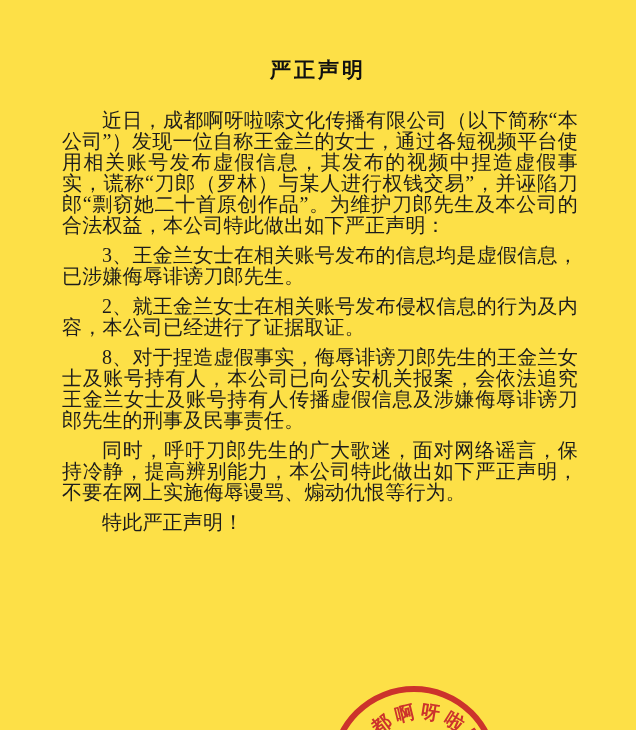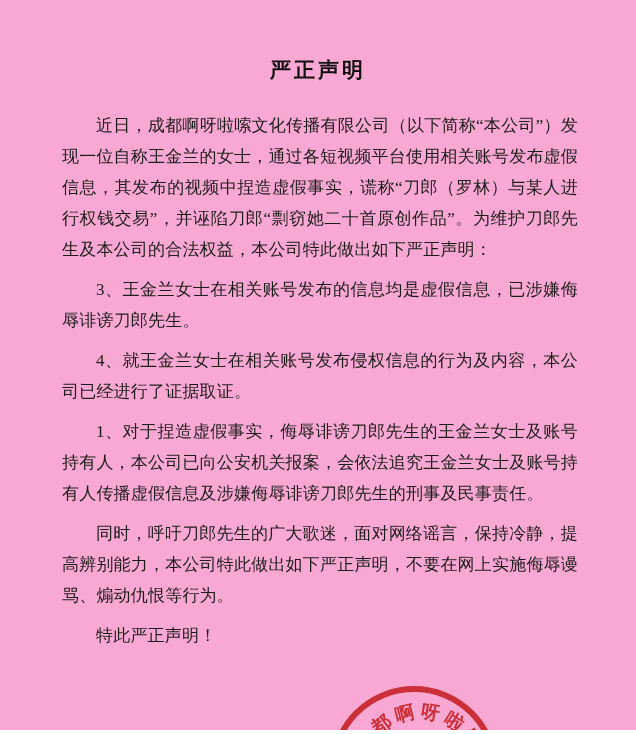--- a/index.html
+++ b/index.html
@@ -11,40 +11,40 @@
     width: 636px;
     height: 734px;
     overflow: hidden;
     font-family: "Liberation Serif", "DejaVu Serif", serif;
     color: #1a1a1a;
   }
   #page {
     position: relative;
     width: 636px;
     height: 734px;
-    background: #f9a8d4;
+    background: #fde047;
     overflow: hidden;
   }
   .doc-title {
     text-align: center;
     font-size: 21px;
     font-weight: bold;
     letter-spacing: 3px;
     margin: 0;
     padding-top: 56px;
     color: #101010;
     font-family: "Liberation Serif", "DejaVu Serif", serif;
   }
   .body-wrap {
     padding: 26px 58px 0 62px;
   }
   p.para {
     margin: 0 0 9px 0;
-    font-size: 17px;
-    line-height: 31px;
+    font-size: 20px;
+    line-height: 21px;
     text-align: justify;
     text-justify: inter-ideograph;
     text-indent: 2em;
     color: #1c1c1c;
     letter-spacing: 0.2px;
   }
   p.para.last {
     margin-bottom: 0;
   }
   
@@ -98,22 +98,22 @@
 </head>
 <body>
 
 <div id="page">
 
   <h1 class="doc-title">严正声明</h1>
 
   <div class="body-wrap">
     <p class="para">近日，成都啊呀啦嗦文化传播有限公司（以下简称“本公司”）发现一位自称王金兰的女士，通过各短视频平台使用相关账号发布虚假信息，其发布的视频中捏造虚假事实，谎称“刀郎（罗林）与某人进行权钱交易”，并诬陷刀郎“剽窃她二十首原创作品”。为维护刀郎先生及本公司的合法权益，本公司特此做出如下严正声明：</p>
     <p class="para">3、王金兰女士在相关账号发布的信息均是虚假信息，已涉嫌侮辱诽谤刀郎先生。</p>
-    <p class="para">4、就王金兰女士在相关账号发布侵权信息的行为及内容，本公司已经进行了证据取证。</p>
-    <p class="para">1、对于捏造虚假事实，侮辱诽谤刀郎先生的王金兰女士及账号持有人，本公司已向公安机关报案，会依法追究王金兰女士及账号持有人传播虚假信息及涉嫌侮辱诽谤刀郎先生的刑事及民事责任。</p>
+    <p class="para">2、就王金兰女士在相关账号发布侵权信息的行为及内容，本公司已经进行了证据取证。</p>
+    <p class="para">8、对于捏造虚假事实，侮辱诽谤刀郎先生的王金兰女士及账号持有人，本公司已向公安机关报案，会依法追究王金兰女士及账号持有人传播虚假信息及涉嫌侮辱诽谤刀郎先生的刑事及民事责任。</p>
     <p class="para">同时，呼吁刀郎先生的广大歌迷，面对网络谣言，保持冷静，提高辨别能力，本公司特此做出如下严正声明，不要在网上实施侮辱谩骂、煽动仇恨等行为。</p>
     <p class="para last">特此严正声明！</p>
   </div>
 
   <div class="seal">
     <div class="seal-inner">
       <div class="seal-text" id="seal-ring">
           <div class="seal-char" style="transform: translate(-55.4px, -32px) rotate(-60deg);">成</div>
           <div class="seal-char" style="transform: translate(-38.4px, -51.2px) rotate(-36.9deg);">都</div>
           <div class="seal-char" style="transform: translate(-15.3px, -62.1px) rotate(-13.8deg);">啊</div>

